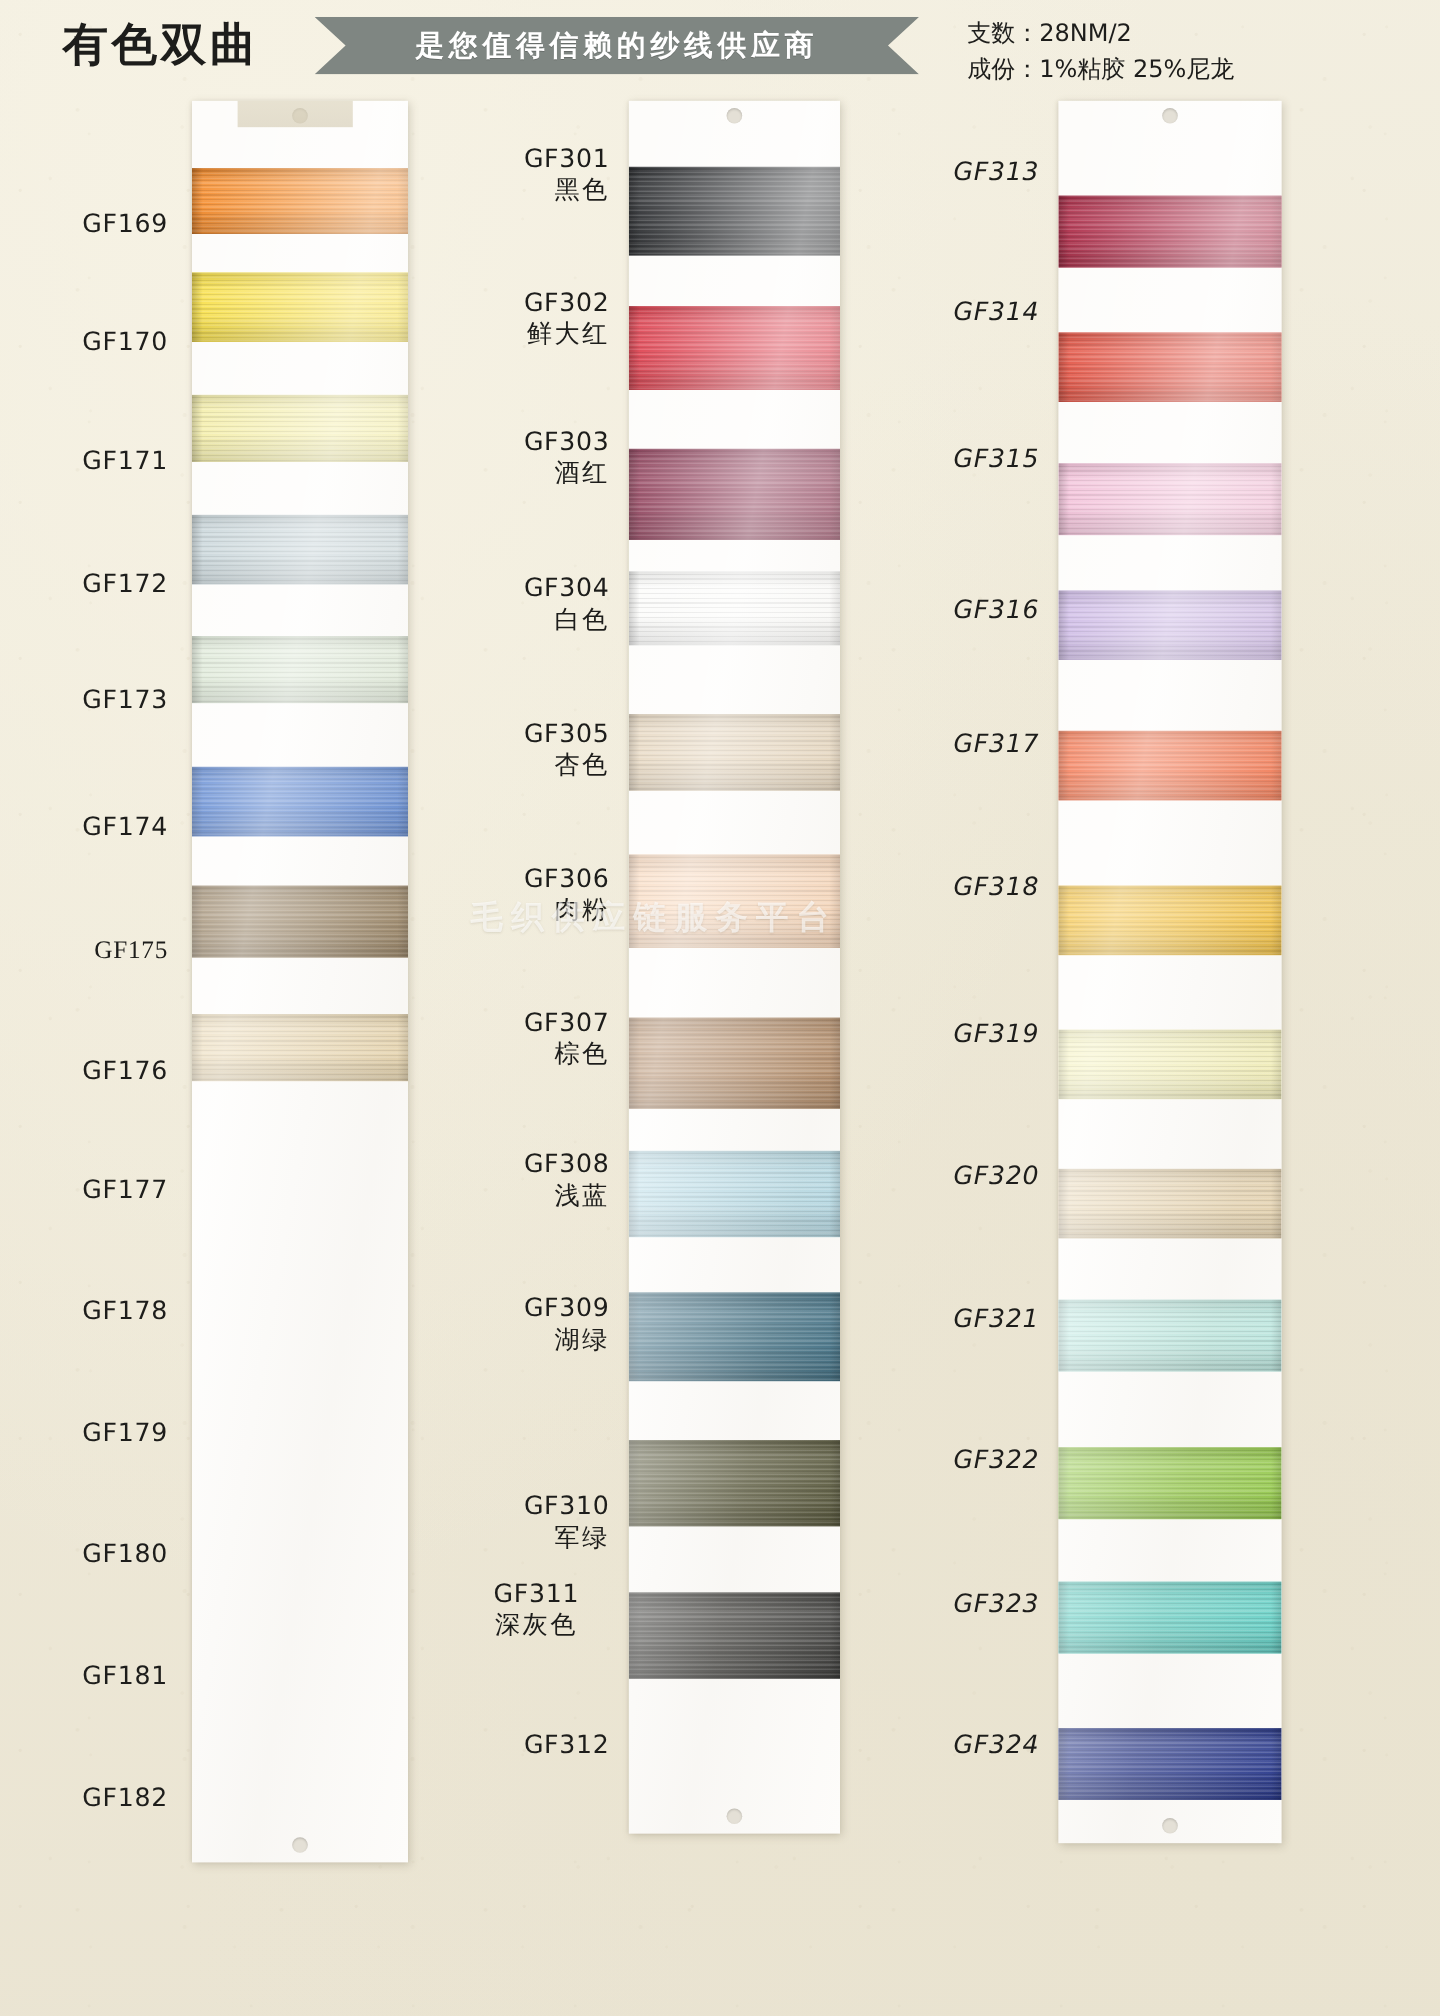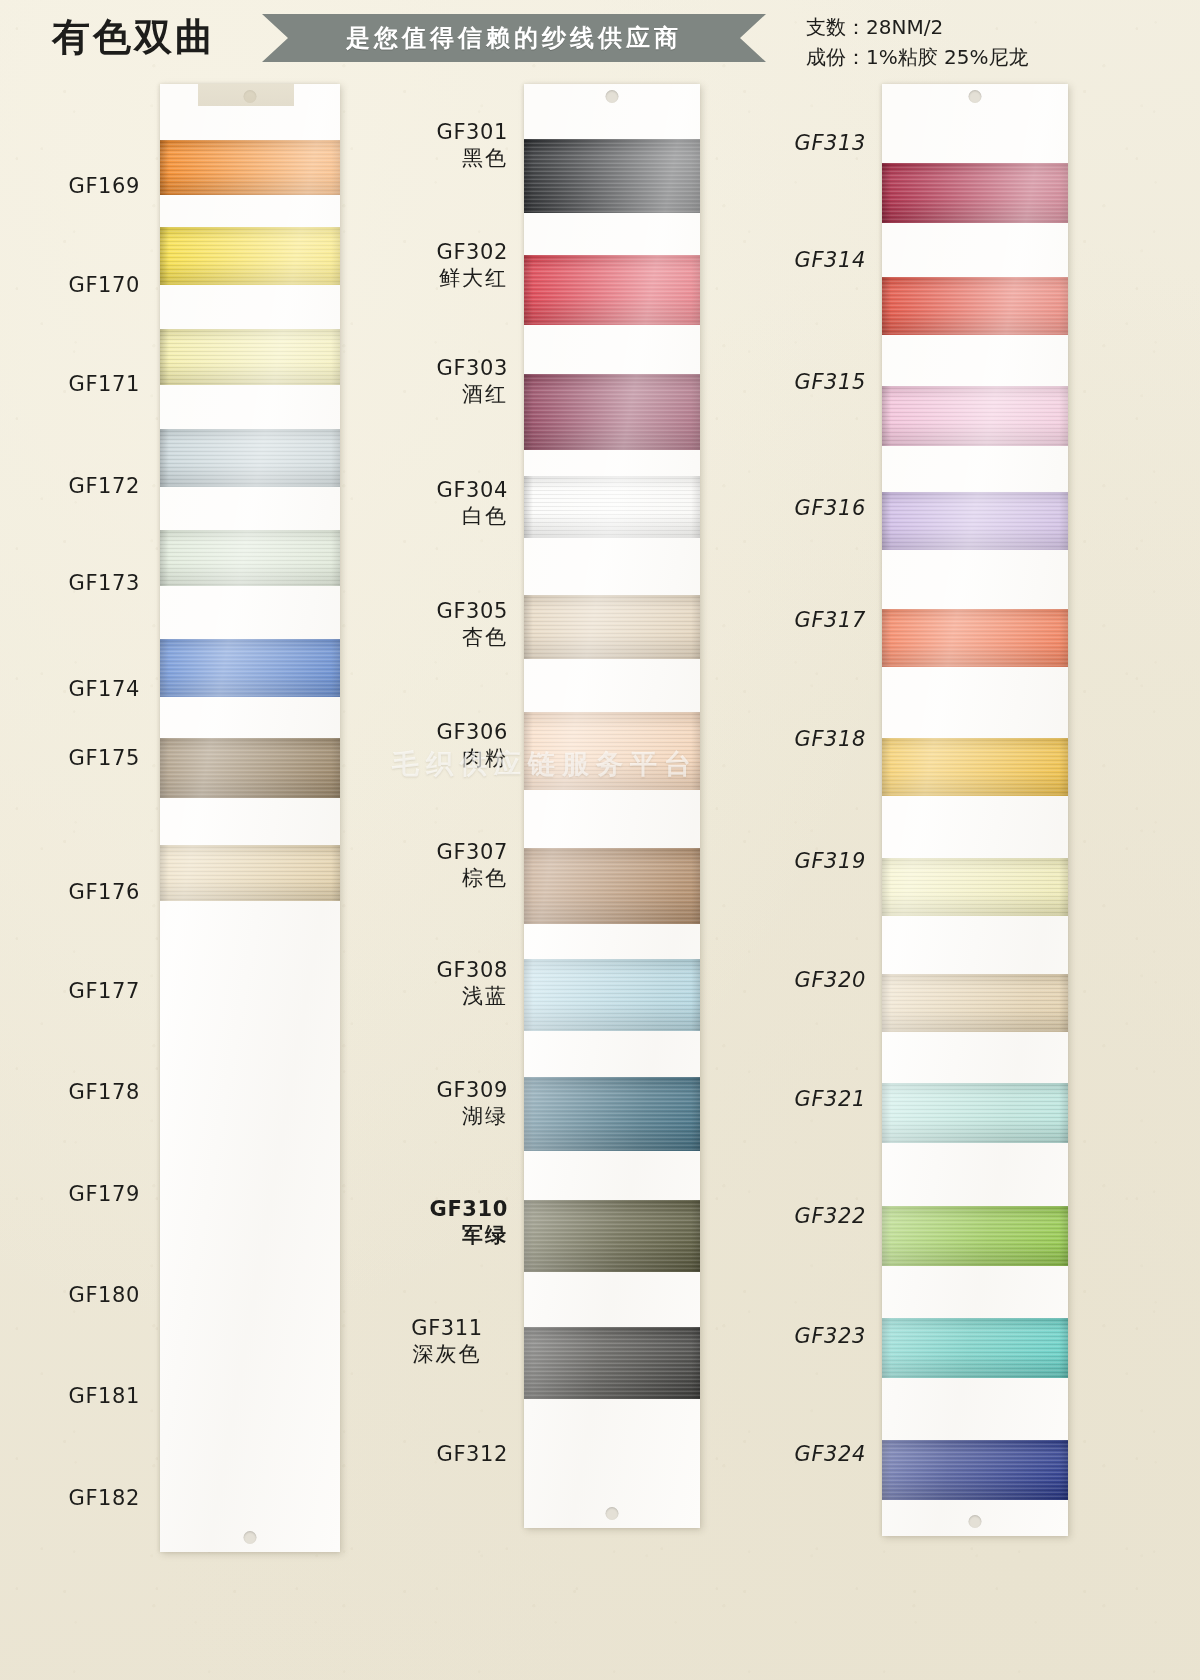--- a/index.html
+++ b/index.html
@@ -386,21 +386,21 @@
     </div>
     <div class="label" style="top: 430px;">
       <span class="code">GF172</span>
     </div>
     <div class="label" style="top: 527px;">
       <span class="code">GF173</span>
     </div>
     <div class="label" style="top: 633px;">
       <span class="code">GF174</span>
     </div>
-    <div class="label" style="top: 702px;">
+    <div class="label" style="top: 735px; font-family: Liberation Serif, serif;">
       <span class="code">GF175</span>
     </div>
     <div class="label" style="top: 836px;">
       <span class="code">GF176</span>
     </div>
     <div class="label" style="top: 935px;">
       <span class="code">GF177</span>
     </div>
     <div class="label" style="top: 1036px;">
       <span class="code">GF178</span>
@@ -448,21 +448,21 @@
       <span class="cn">棕色</span>
     </div>
     <div class="label" style="top: 958px;">
       <span class="code">GF308</span>
       <span class="cn">浅蓝</span>
     </div>
     <div class="label" style="top: 1078px;">
       <span class="code">GF309</span>
       <span class="cn">湖绿</span>
     </div>
-    <div class="label" style="top: 1197px; font-weight: bold;">
+    <div class="label" style="top: 1243px;">
       <span class="code">GF310</span>
       <span class="cn">军绿</span>
     </div>
     <div class="label" style="top: 1316px; text-align: center;">
       <span class="code">GF311</span>
       <span class="cn">深灰色</span>
     </div>
     <div class="label" style="top: 1442px;">
       <span class="code">GF312</span>
     </div>

